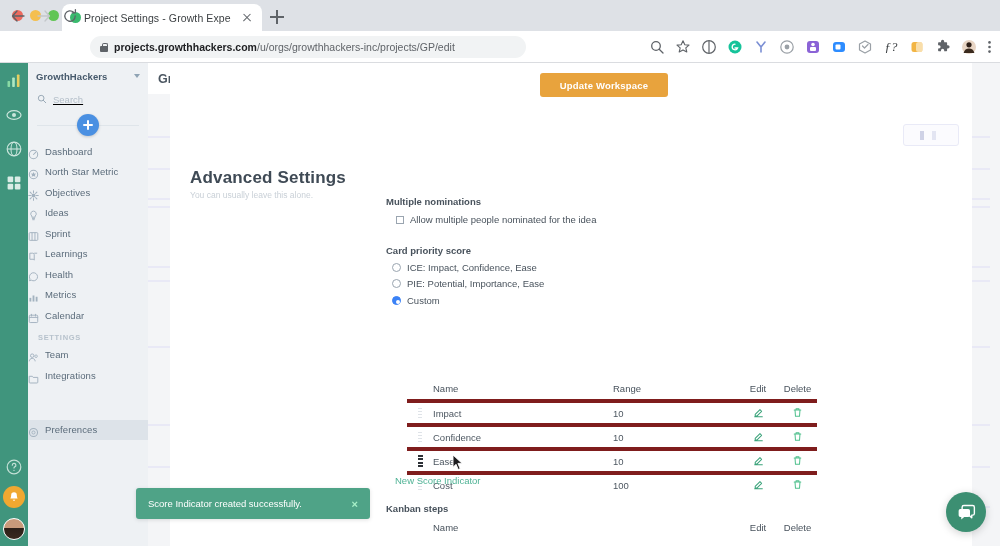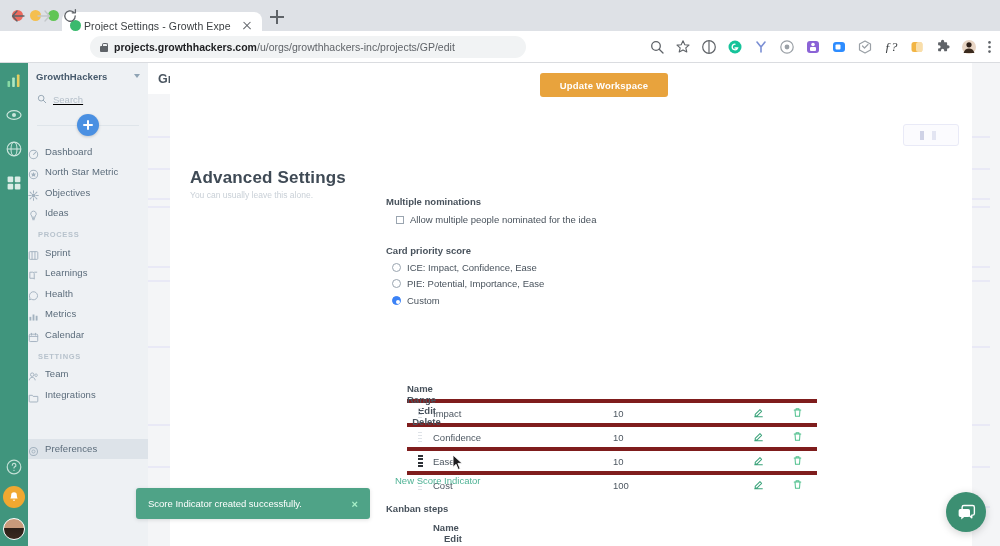--- a/index.html
+++ b/index.html
@@ -16,21 +16,21 @@
     position: absolute; top: 0; left: 0; width: 1000px; height: 31px;
     background: #dee1e6;
   }
   .traffic { position: absolute; top: 10px; left: 12px; display: flex; gap: 7px; }
   .dot { width: 11px; height: 11px; border-radius: 50%; }
   .dot.r { background: #ed6a5e; }
   .dot.y { background: #f4bf4f; }
   .dot.g { background: #61c554; }
 
   .tab {
-    position: absolute; top: 12px; left: 62px; width: 200px; height: 27px;
+    position: absolute; top: 4px; left: 62px; width: 200px; height: 27px;
     background: #ffffff; border-radius: 8px 8px 0 0;
     display: flex; align-items: center; padding: 0 8px; gap: 3px;
   }
   .tab-favicon {
     width: 11px; height: 11px; border-radius: 50%;
     background: #3aba6e; flex: none;
   }
   .tab-title {
     font-size: 10.5px; color: #3c4043; white-space: nowrap;
     overflow: hidden; flex: 1; letter-spacing: .01em;
@@ -185,21 +185,21 @@
 
   .cbox { width:8px; height:8px; border:1px solid #9aa5b0; background:#fff; flex:none; }
   .radio { width:9px; height:9px; border-radius:50%; border:1px solid #9aa5b0; background:#fff; flex:none; position:relative;}
   .radio.on { border-color:#3b82f6; background:#3b82f6; }
   .radio.on::after {
     content:''; position:absolute; left:2.5px; top:2.5px; width:4px; height:4px;
     border-radius:50%; background:#fff;
   }
 
   .tbl { position:absolute; left:407px; top:352px; width: 410px; }
-  .thead { display:flex; height:16px; font-size:9.5px; color:#48525c; font-weight:700;flex-direction:column; }
+  .thead { display:flex; height:16px; font-size:9.5px; color:#48525c; font-weight:400; }
   .trow  { display:flex; height:24px; align-items:center; border-top:4px solid #7f1d1d; font-size:9.5px; color:#4d5761;}
   .c-handle { width: 26px; display:flex; justify-content:center; flex:none; }
   .c-name   { width: 180px; flex:none; }
   .c-range  { width: 125px; flex:none; }
   .c-edit   { width: 40px; flex:none; text-align:center; }
   .c-del    { width: 39px; flex:none; text-align:center; }
   .grip { display:flex; flex-direction:column; gap:1.5px; }
   .grip i { display:block; width:4px; height:1.5px; background:#dfe3e8; }
   .grip.hot i { background:#2c3036; height:2px; width:5px; }
   .ico-edit { color:#3aa37a; }
@@ -444,21 +444,20 @@
       <span class="nav-label">Objectives</span>
     </div>
     <div class="nav-item">
       <span class="nav-ico"><svg viewBox="0 0 12 12" width="11" height="11">
             <path d="M6 1.2a3 3 0 0 0-1.8 5.4v1.3h3.6V6.6A3 3 0 0 0 6 1.2z" stroke="#a3b2bf" stroke-width="1.05" fill="none"></path>
             <path d="M4.8 9.4h2.4M5.2 10.6h1.6" stroke="#a3b2bf" stroke-width="1.05" stroke-linecap="round"></path>
           </svg></span>
       <span class="nav-label">Ideas</span>
     </div>
 
-    <div class="nav-section">PROCESS</div>
 
     <div class="nav-item">
       <span class="nav-ico"><svg viewBox="0 0 12 12" width="11" height="11">
             <rect x="1.3" y="1.8" width="9.4" height="8.4" rx="1" stroke="#a3b2bf" stroke-width="1.05" fill="none"></rect>
             <path d="M4.4 1.8v8.4M7.6 1.8v8.4" stroke="#a3b2bf" stroke-width="1.05"></path>
           </svg></span>
       <span class="nav-label">Sprint</span>
     </div>
     <div class="nav-item">
       <span class="nav-ico"><svg viewBox="0 0 12 12" width="11" height="11">

